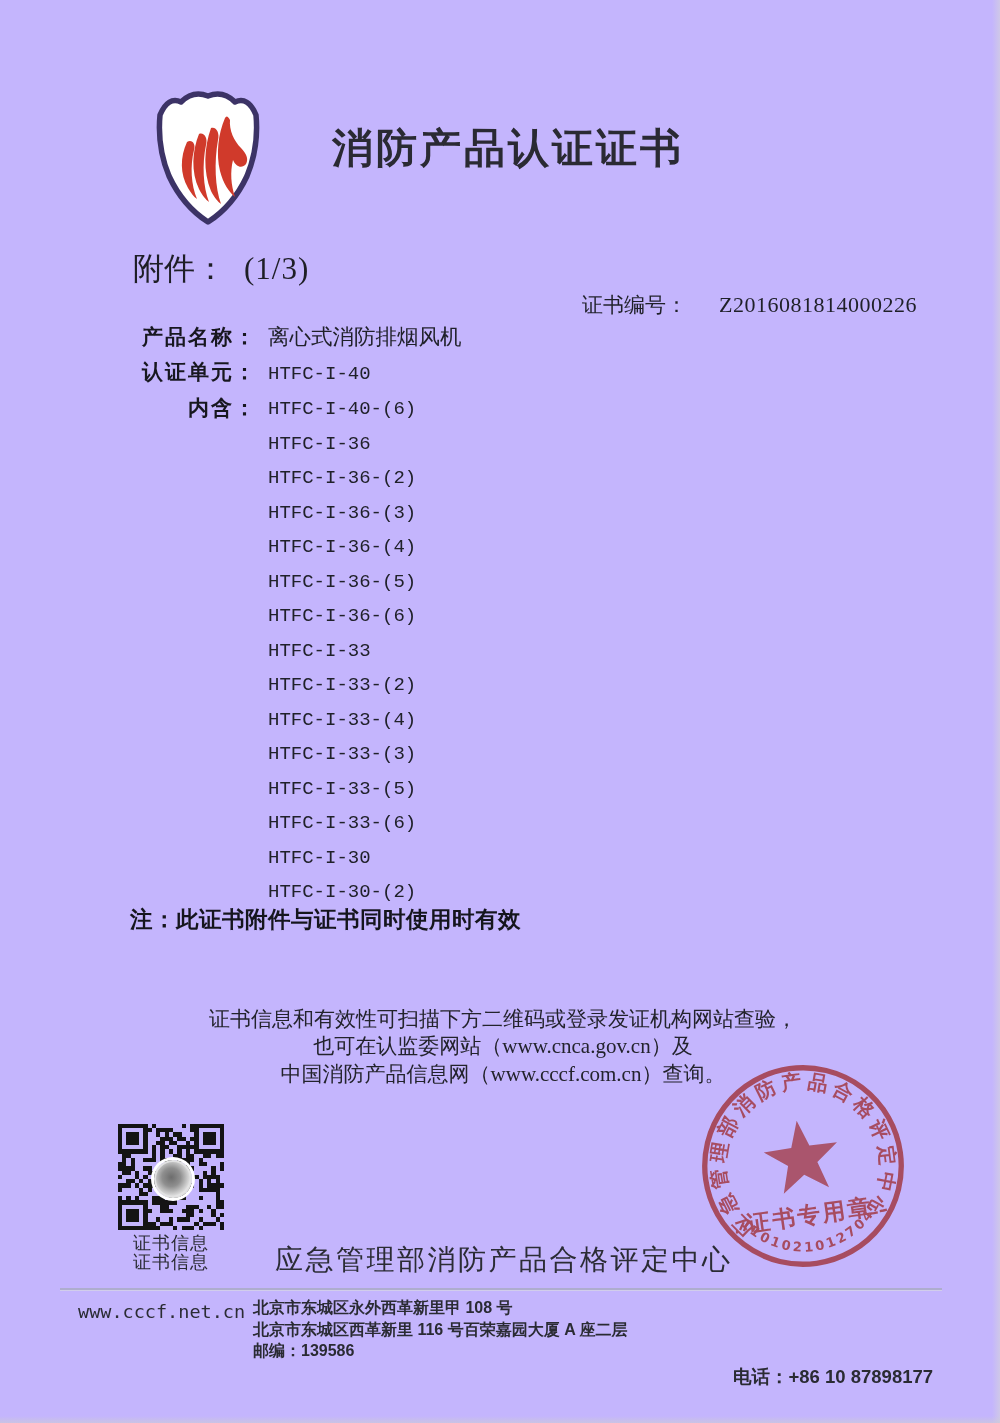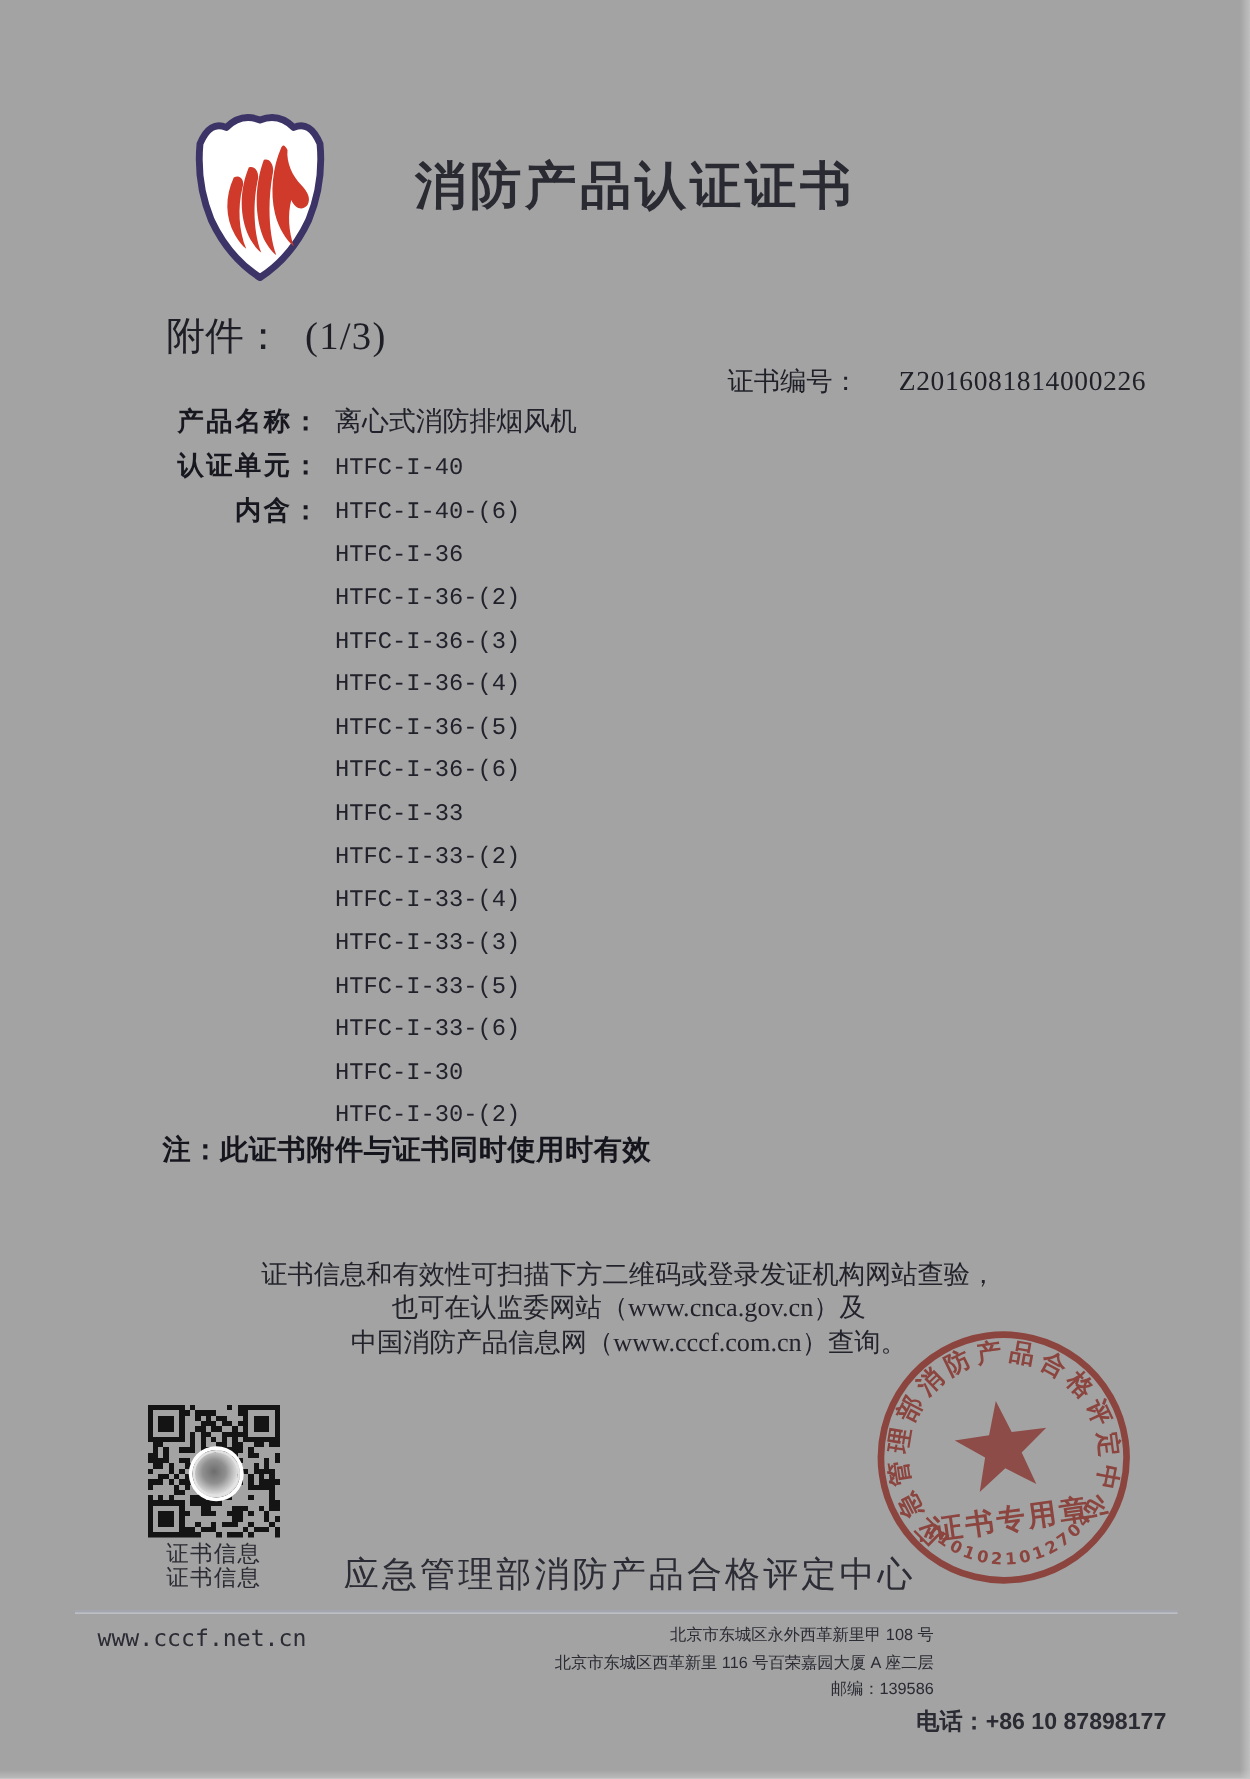--- a/index.html
+++ b/index.html
@@ -1,18 +1,18 @@
 <!DOCTYPE html>
 <html><head>
 <meta charset="utf-8">
 <style>
   html,body{margin:0;padding:0;background:#e8e8e8;}
   .page{
     position:relative;width:1000px;height:1423px;margin:0 auto;
-    background:#a3a3a3;overflow:hidden;
+    background:#c4b5fd;overflow:hidden;
     font-family:"Liberation Sans",sans-serif;color:#24242c;
   }
   .abs{position:absolute;}
   
   .logo{left:146px;top:84px;width:124px;height:144px;}
   .doc-title{
     left:332px;top:121px;font-size:41px;font-weight:600;letter-spacing:3px;
     color:#2a2a33;font-family:"Liberation Sans",sans-serif;white-space:nowrap;
   }
   
@@ -54,22 +54,22 @@
     font-family:"Liberation Serif",serif;white-space:nowrap;}
   
   .seal{left:696px;top:1059px;width:214px;height:214px;transform:rotate(-8deg);
     opacity:.88;mix-blend-mode:multiply;}
   .seal svg{display:block;width:214px;height:214px;}
   
   .divider{left:60px;top:1288px;width:882px;height:2px;background:#a3a9b5;opacity:.65;
     border-bottom:1px solid #d8dbe2;}
   .site{left:78px;top:1301px;font-size:18.5px;font-family:"DejaVu Sans Mono",monospace;
     color:#2b2c34;white-space:nowrap;}
-  .addr{left:253px;top:1297px;width:494px;text-align:right;font-size:13px;
-    line-height:21.5px;font-weight:400;color:#2a2b33;white-space:nowrap;}
+  .addr{left:253px;top:1297px;width:494px;text-align:left;font-size:16px;
+    line-height:21.5px;font-weight:700;color:#2a2b33;white-space:nowrap;}
   .phone{left:733px;top:1364px;font-size:18.5px;font-weight:600;color:#2a2b33;white-space:nowrap;}
   
   .edge-r{right:0;top:0;width:8px;height:100%;
     background:linear-gradient(to left,#d7d7d7,rgba(255,255,255,0));opacity:.55;}
   .edge-b{left:0;bottom:0;width:100%;height:7px;
     background:linear-gradient(to top,#cfcfcf,rgba(255,255,255,0));opacity:.55;}
 </style>
 </head>
 <body>
 

